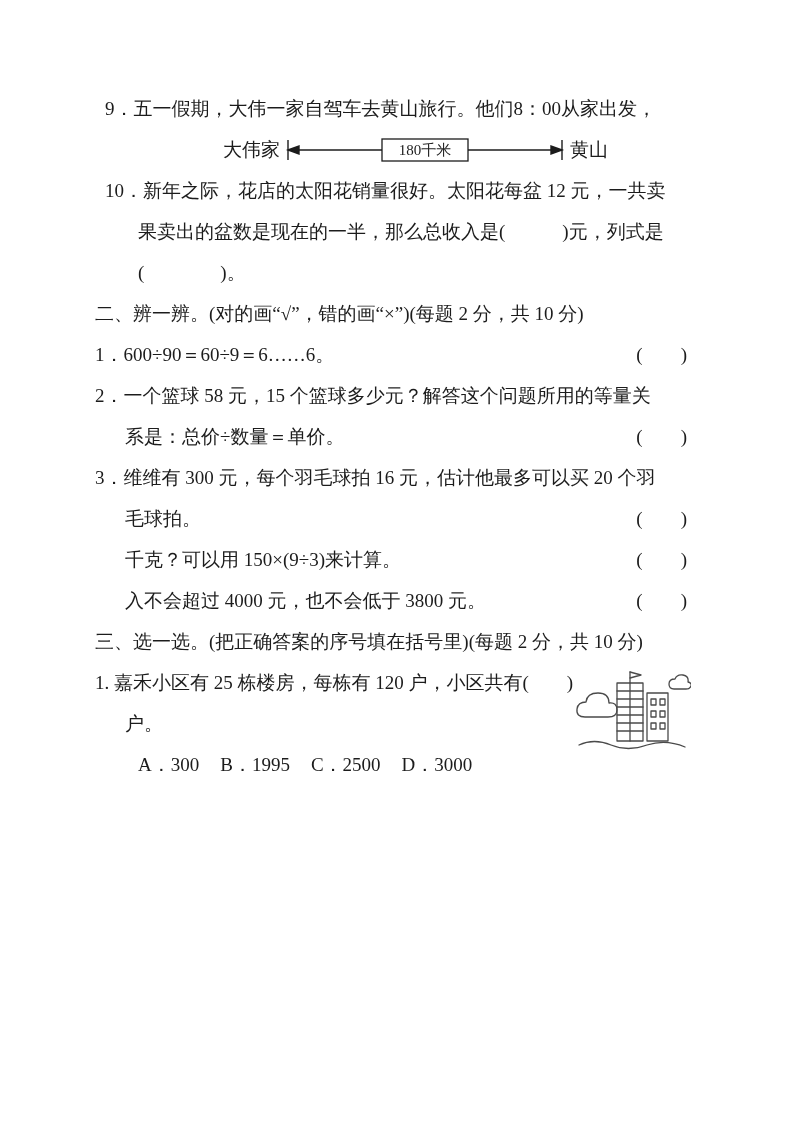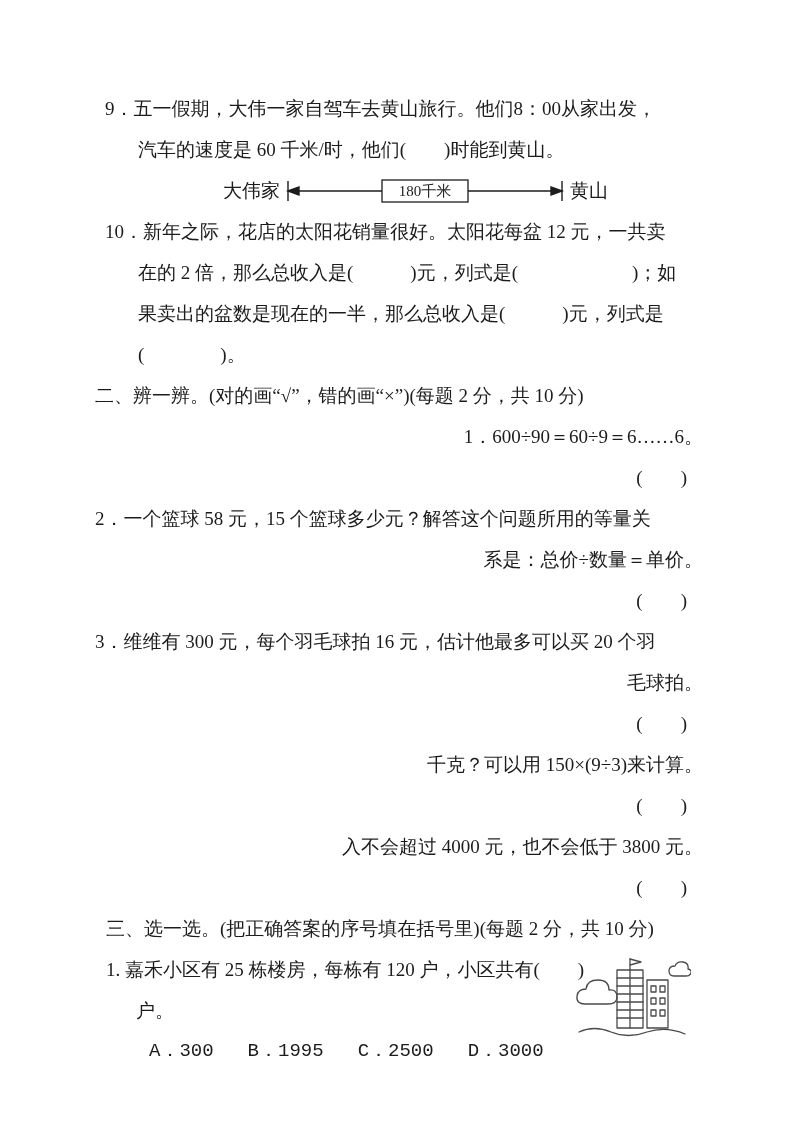--- a/index.html
+++ b/index.html
@@ -19,21 +19,20 @@
     padding: 88px 90px 0 95px;
   }
   .line {
     line-height: 41px;
     white-space: nowrap;
   }
   .flexline {
     display: flex;
     justify-content: space-between;
     align-items: flex-end;
-    flex-direction: column;
   }
   .answer {
     margin-right: 16px;
     white-space: nowrap;
   }
   
   .q-block { padding-left: 10px; }
   .q-block .cont { padding-left: 33px; }
   
   .item .cont { padding-left: 30px; }
@@ -45,60 +44,57 @@
     align-items: center;
     gap: 5px;
     white-space: nowrap;
   }
   .diagram-row svg { display: block; }
 
   .options-row {
     line-height: 41px;
     padding-left: 43px;
     display: flex;
-    gap: 34px;
+    gap: 21px;
     white-space: nowrap;
-    font-family: Liberation Mono, monospace;
   }
 
-  .sec3-wrap { position: relative; margin-left: 11px; }
+  .sec3-wrap { position: relative; }
   .illustration {
     position: absolute;
     top: 48px;
     right: 12px;
   }
 </style>
 </head>
 <body>
 
 <div class="page">
 
   <div class="q-block">
     <div class="line">9．五一假期，大伟一家自驾车去黄山旅行。他们8：00从家出发，</div>
-    <div class="line cont">汽车的速度是 60 千米/时，他们(　　)时能到黄山。</div>
     <div class="diagram-row">
       <span>大伟家</span>
       <svg width="280" height="28" viewBox="0 0 280 28">
         <g stroke="#1c1c1c" stroke-width="1.4" fill="#1c1c1c">
           <line x1="3" y1="14" x2="277" y2="14"></line>
           <line x1="3" y1="4" x2="3" y2="24"></line>
           <line x1="277" y1="4" x2="277" y2="24"></line>
           <polygon points="3,14 14,10 14,18"></polygon>
           <polygon points="277,14 266,10 266,18"></polygon>
         </g>
         <rect x="97" y="3" width="86" height="22" fill="#ffffff" stroke="#1c1c1c" stroke-width="1.3"></rect>
         <text x="140" y="19" text-anchor="middle" font-size="15" fill="#1c1c1c">180千米</text>
       </svg>
       <span>黄山</span>
     </div>
   </div>
 
   <div class="q-block">
     <div class="line">10．新年之际，花店的太阳花销量很好。太阳花每盆 12 元，一共卖</div>
-    <div class="line cont">在的 2 倍，那么总收入是(　　　)元，列式是(　　　　　　)；如</div>
     <div class="line cont">果卖出的盆数是现在的一半，那么总收入是(　　　)元，列式是</div>
     <div class="line cont">(　　　　)。</div>
   </div>
 
   <div>
     <div class="line">二、辨一辨。(对的画“√”，错的画“×”)(每题 2 分，共 10 分)</div>
 
     <div class="item">
       <div class="line flexline">
         <span>1．600÷90＝60÷9＝6……6。</span>

